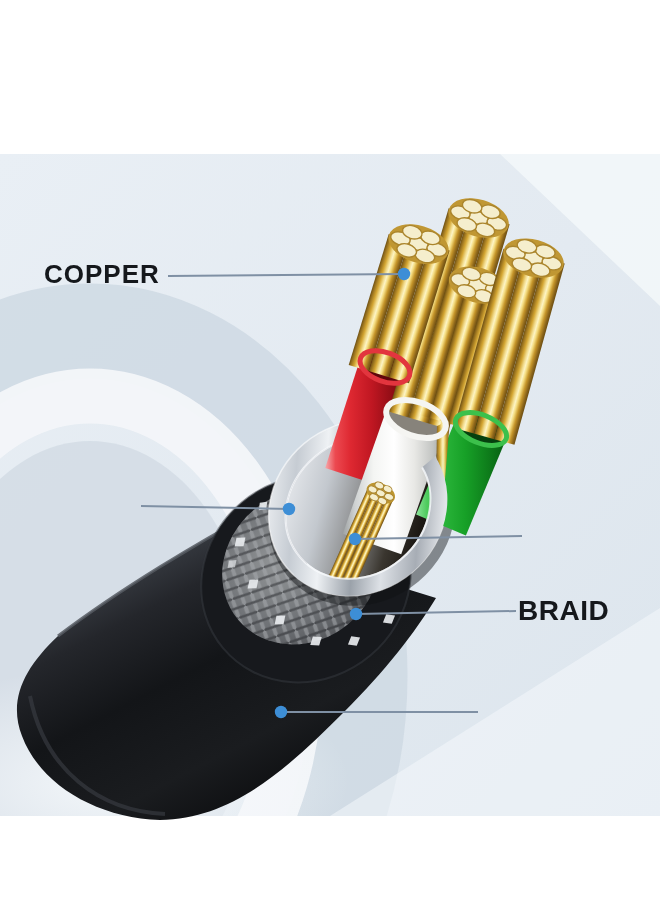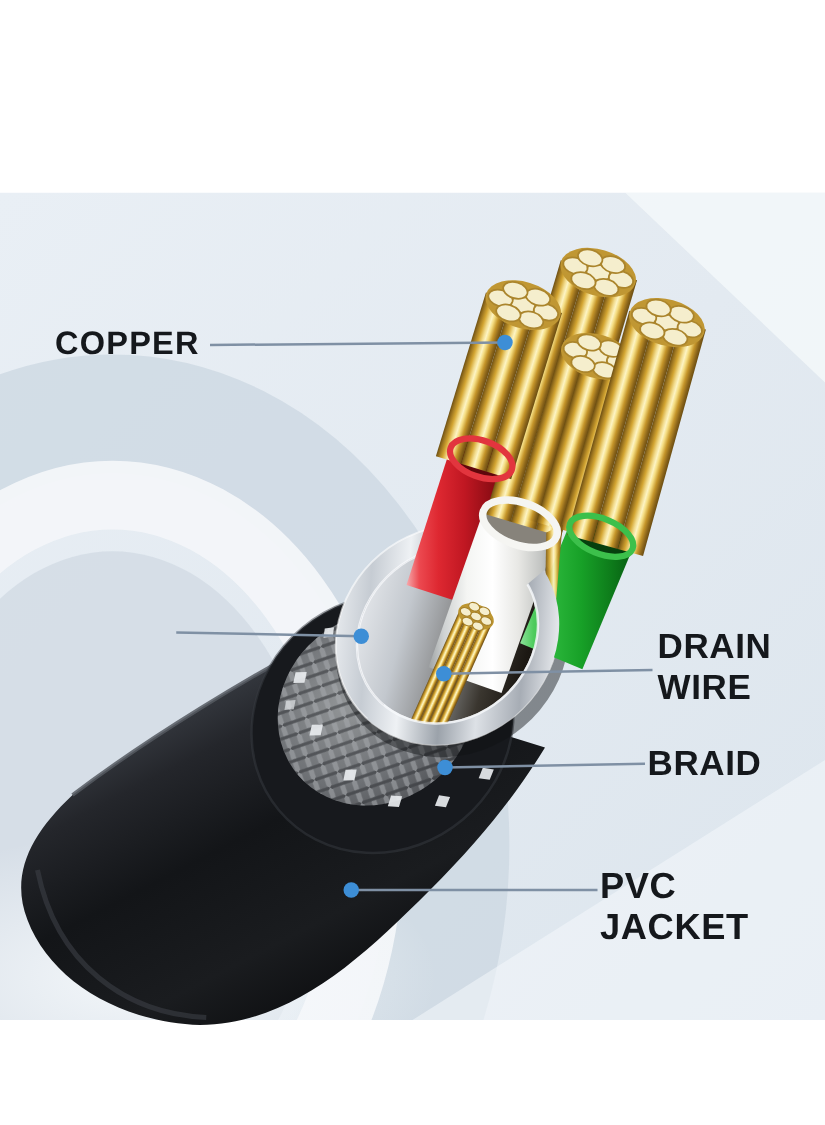--- a/index.html
+++ b/index.html
@@ -288,17 +288,15 @@
   <g fill="#3d8ed6">
     <circle cx="404" cy="238" r="6.2"></circle>
     <circle cx="289" cy="473" r="6.2"></circle>
     <circle cx="355" cy="503" r="6.2"></circle>
     <circle cx="356" cy="578" r="6.2"></circle>
     <circle cx="281" cy="676" r="6.2"></circle>
   </g>
 </svg>
 
 <div class="diagram-label" id="label-copper">COPPER</div>
-<div class="diagram-label" id="label-drain">DRAIN WIRE</div>
 <div class="diagram-label" id="label-braid">BRAID</div>
-<div class="diagram-label" id="label-pvc">PVC JACKET</div>
 
 </div>
 
 </body></html>

